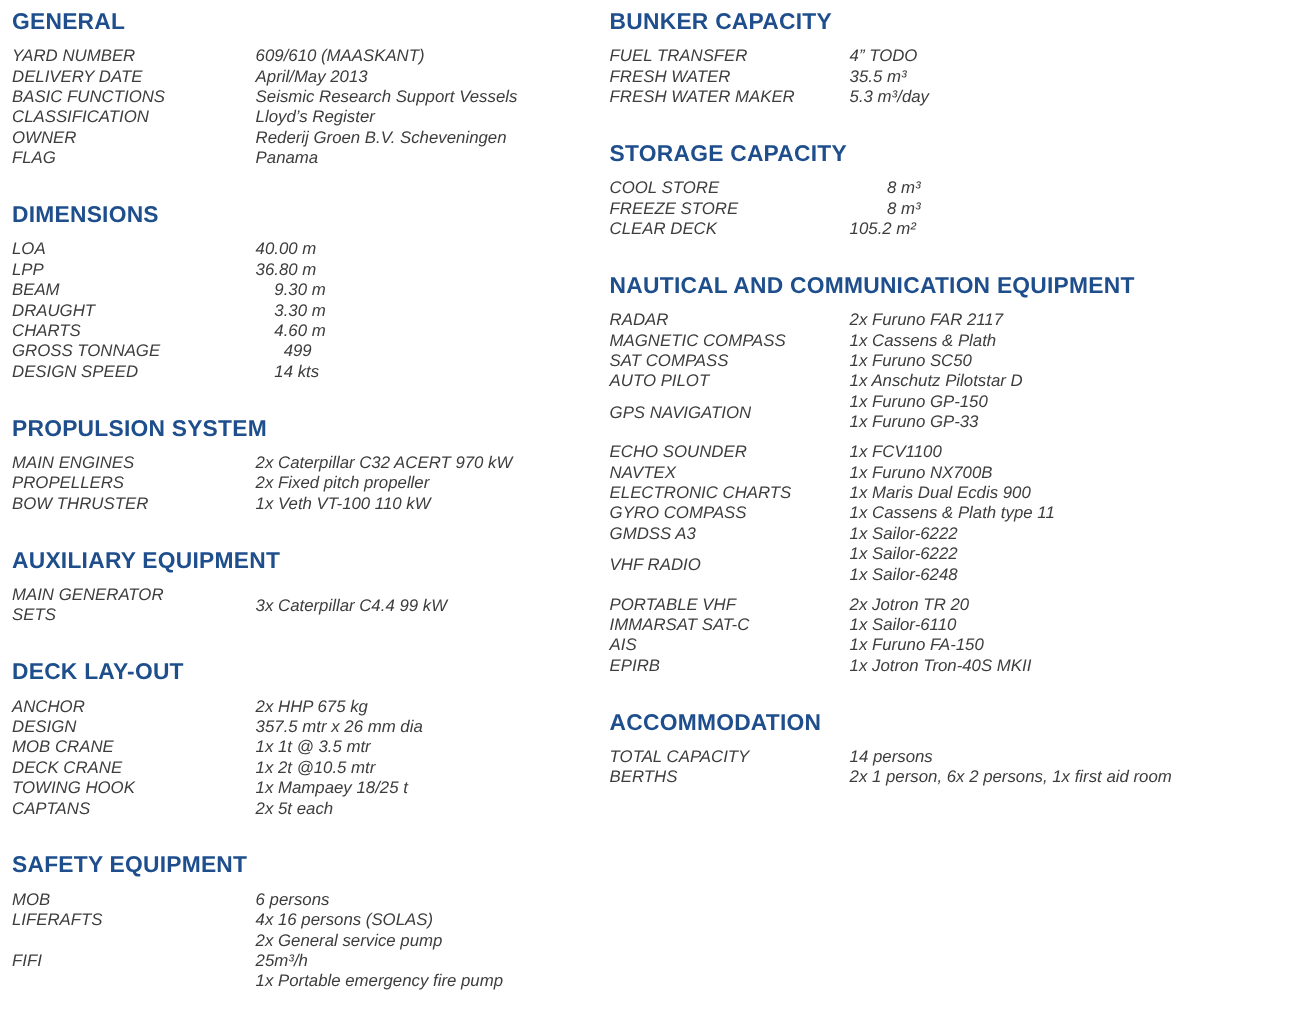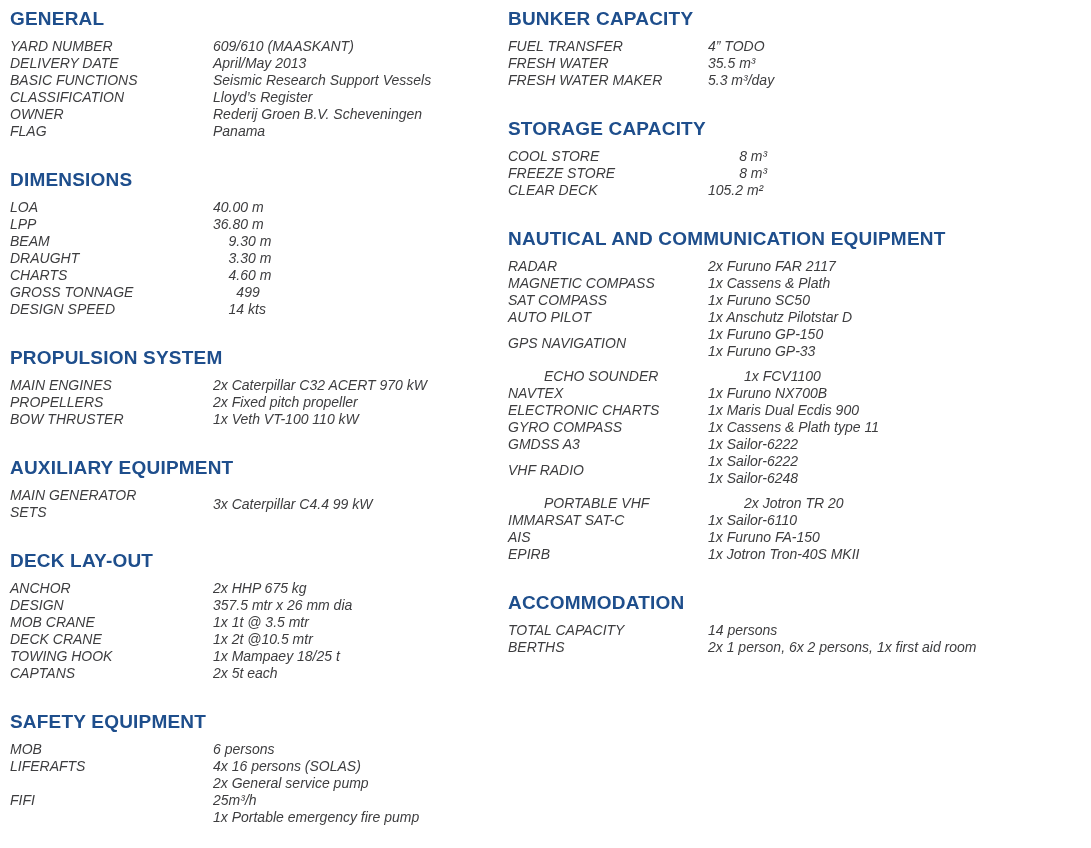--- a/index.html
+++ b/index.html
@@ -28,21 +28,21 @@
   }
   .section{margin-bottom:31px;}
   .section:last-child{margin-bottom:0;}
   .row{display:flex;align-items:center;font-style:italic;}
   .row .label{
     flex:none;width:203px;
     white-space:pre-wrap;
   }
   .col-right .row .label{width:200px;}
   .row .value{white-space:pre-wrap;}
-  .gap-before{margin-top:8px;margin-left:36px;}
+  .gap-before{margin-top:8px;}
 </style>
 </head>
 <body>
 
 <div class="page">
   <div class="col col-left">
       <div class="section">
         <div class="section-title">GENERAL</div>
         <div class="row">
           <div class="label">YARD NUMBER</div>

